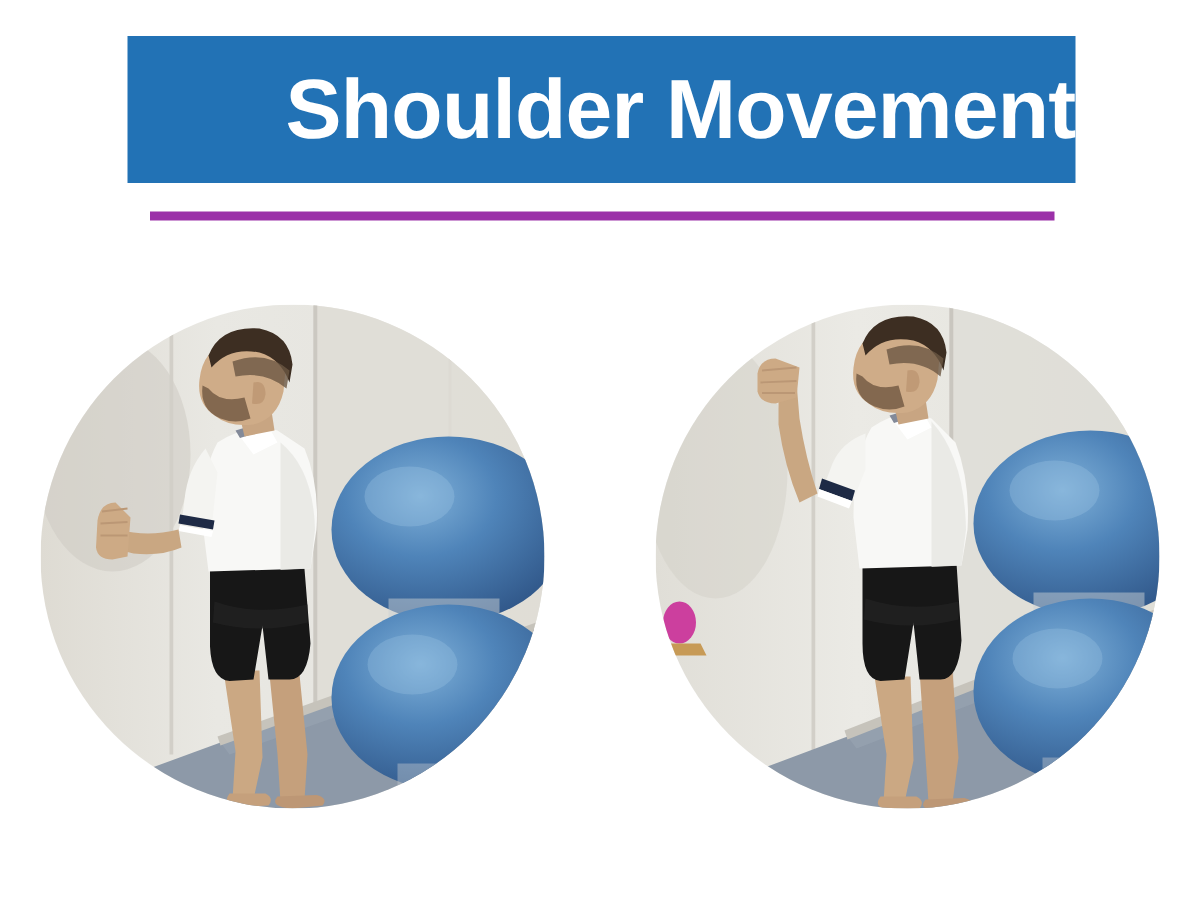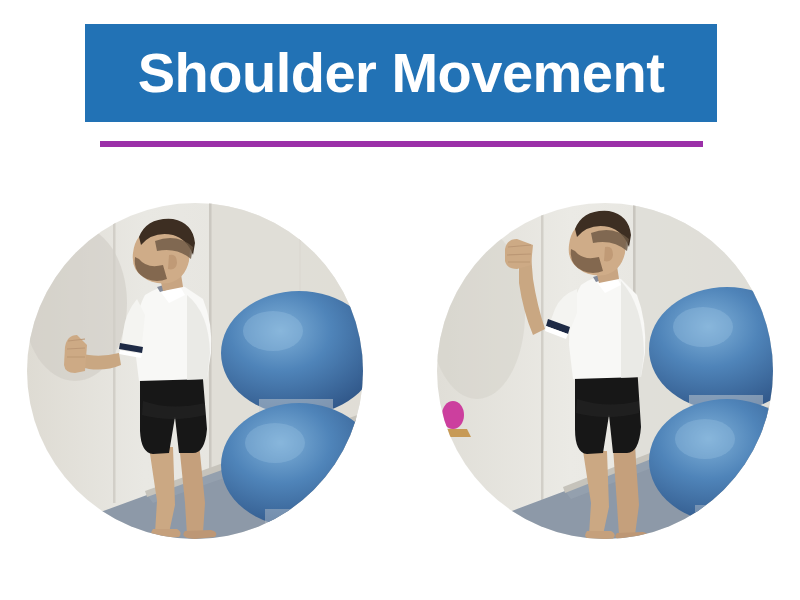--- a/index.html
+++ b/index.html
@@ -58,21 +58,21 @@
     top: 203px;
   }
   #photo-left  { left: 27px; }
   #photo-right { left: 437px; }
 
   .photo-svg { display: block; width: 336px; height: 336px; }
 </style>
 </head>
 <body style="background: rgb(255, 255, 255);">
 
-<div id="title-banner" style="background: rgb(34, 114, 181);">
+<div id="title-banner" style="background: rgb(34, 114, 181); justify-content: flex-end;">
   <span id="title-text" style="color: rgb(255, 255, 255);">Shoulder Movement</span>
 </div>
 
 <div id="accent-rule" style="background: rgb(155, 48, 168);"></div>
 
 <div class="photo-circle" id="photo-left">
   <svg class="photo-svg" viewBox="0 0 336 336">
     <defs>
       <radialGradient id="ballGradL1" cx="38%" cy="32%" r="72%">
         <stop offset="0%" stop-color="#7fb0d8"></stop>

